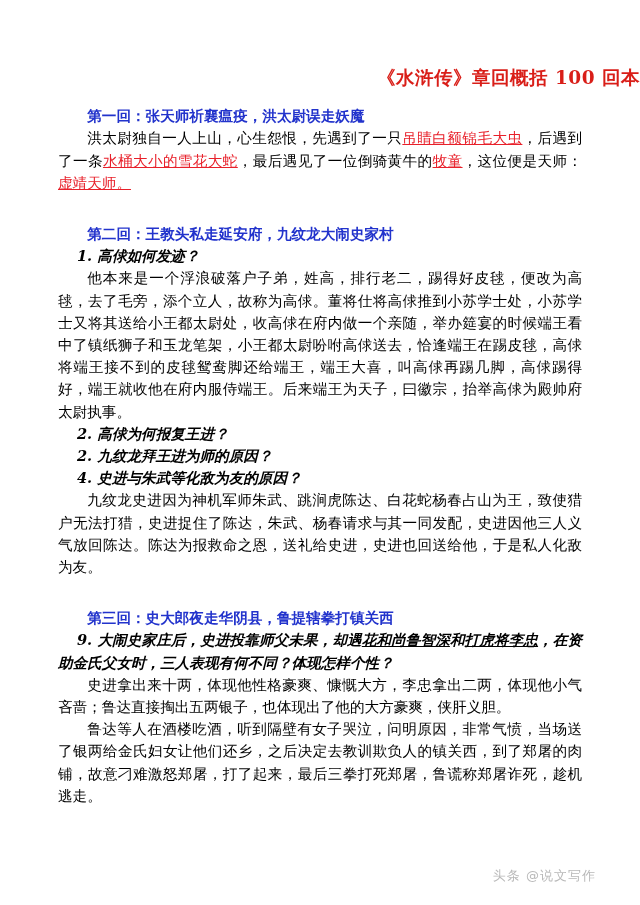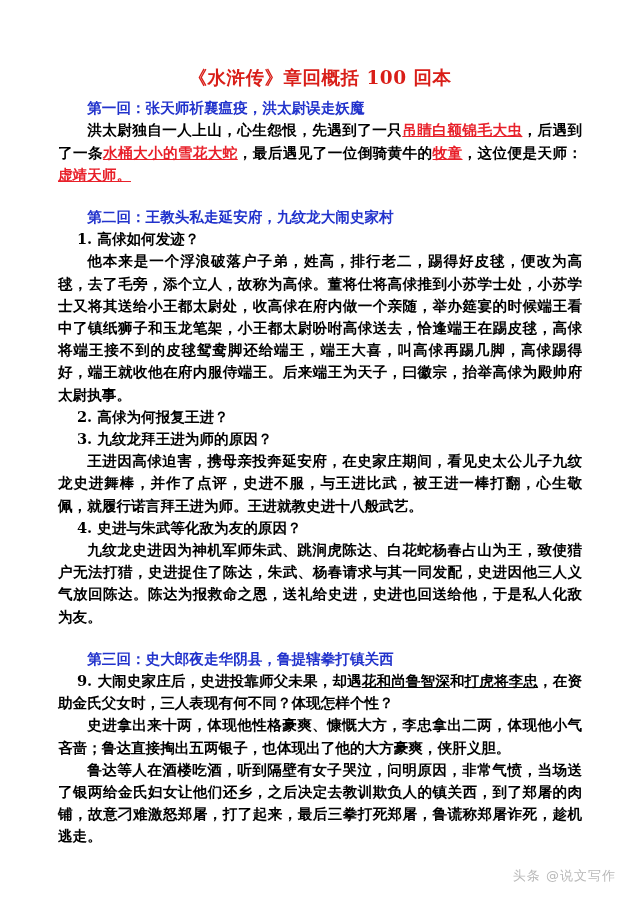--- a/index.html
+++ b/index.html
@@ -19,21 +19,21 @@
 
   .page {
     position: relative;
     width: 640px;
     height: 905px;
     background: #ffffff;
     box-sizing: border-box;
   }
 
   .doc-title {
-    text-align: center;
+    text-align: right;
     color: #d91e18;
     font-size: 18.5px;
     font-weight: bold;
     letter-spacing: 0.5px;
     padding-top: 66px;
     line-height: 1.25;
     margin: 0 0 2px 0;
   }
 
   .body-area {
@@ -46,35 +46,35 @@
   }
 
   p {
     margin: 0;
   }
 
   .chapter-head {
     color: #2233cc;
     font-weight: bold;
     text-indent: 2em;
-    margin-top: 9px;
+    margin-top: 18px;
   }
 
   .chapter-head.first {
-    margin-top: 8px;
+    margin-top: 16px;
   }
 
   .q-line {
     text-indent: 1.3em;
     font-weight: bold;
+    font-style: italic;
   }
 
   .para {
     text-indent: 2em;
-    font-weight: bold;
   }
 
   .spacer {
     height: 11px;
   }
 
   .red-ul {
     color: #e8202a;
     text-decoration: underline;
     text-decoration-color: #e8202a;
@@ -83,21 +83,21 @@
 
   .blk-ul {
     color: #000000;
     text-decoration: underline;
     text-decoration-color: #000000;
     text-underline-offset: 1px;
   }
 
   .watermark {
     position: absolute;
-    right: 24px;
+    right: 44px;
     bottom: 20px;
     font-size: 13px;
     color: #b9b9b9;
     font-family: "DejaVu Sans", "Liberation Sans", sans-serif;
     letter-spacing: 1px;
     white-space: nowrap;
   }
 </style>
 </head>
 <body>
@@ -115,22 +115,21 @@
 
     <div class="spacer"></div>
 
     <p class="chapter-head">第二回：王教头私走延安府，九纹龙大闹史家村</p>
 
     <p class="q-line">1. 高俅如何发迹？</p>
     <p class="para">他本来是一个浮浪破落户子弟，姓高，排行老二，踢得好皮毬，便改为高毬，去了毛旁，添个立人，故称为高俅。董将仕将高俅推到小苏学士处，小苏学士又将其送给小王都太尉处，收高俅在府内做一个亲随，举办筵宴的时候端王看中了镇纸狮子和玉龙笔架，小王都太尉吩咐高俅送去，恰逢端王在踢皮毬，高俅将端王接不到的皮毬鸳鸯脚还给端王，端王大喜，叫高俅再踢几脚，高俅踢得好，端王就收他在府内服侍端王。后来端王为天子，曰徽宗，抬举高俅为殿帅府太尉执事。</p>
 
     <p class="q-line">2. 高俅为何报复王进？</p>
 
-    <p class="q-line">3. 九纹龙拜王进为师的原因？</p>
-    <p class="para">王进因高俅迫害，携母亲投奔延安府，在史家庄期间，看见史太公儿子九纹龙史进舞棒，并作了点评，史进不服，与王进比武，被王进一棒打翻，心生敬佩，就履行诺言拜王进为师。王进就教史进十八般武艺。</p>
+    <p class="q-line">2. 九纹龙拜王进为师的原因？</p>
 
     <p class="q-line">4. 史进与朱武等化敌为友的原因？</p>
     <p class="para">九纹龙史进因为神机军师朱武、跳涧虎陈达、白花蛇杨春占山为王，致使猎户无法打猎，史进捉住了陈达，朱武、杨春请求与其一同发配，史进因他三人义气放回陈达。陈达为报救命之恩，送礼给史进，史进也回送给他，于是私人化敌为友。</p>
 
     <div class="spacer"></div>
 
     <p class="chapter-head">第三回：史大郎夜走华阴县，鲁提辖拳打镇关西</p>
 
     <p class="q-line"><span>9. 大闹史家庄后，史进投靠师父未果，却遇</span><span class="blk-ul">花和尚鲁智深</span><span>和</span><span class="blk-ul">打虎将李忠</span><span>，在资助金氏父女时，三人表现有何不同？体现怎样个性？</span></p>
     <p class="para">史进拿出来十两，体现他性格豪爽、慷慨大方，李忠拿出二两，体现他小气吝啬；鲁达直接掏出五两银子，也体现出了他的大方豪爽，侠肝义胆。</p>

